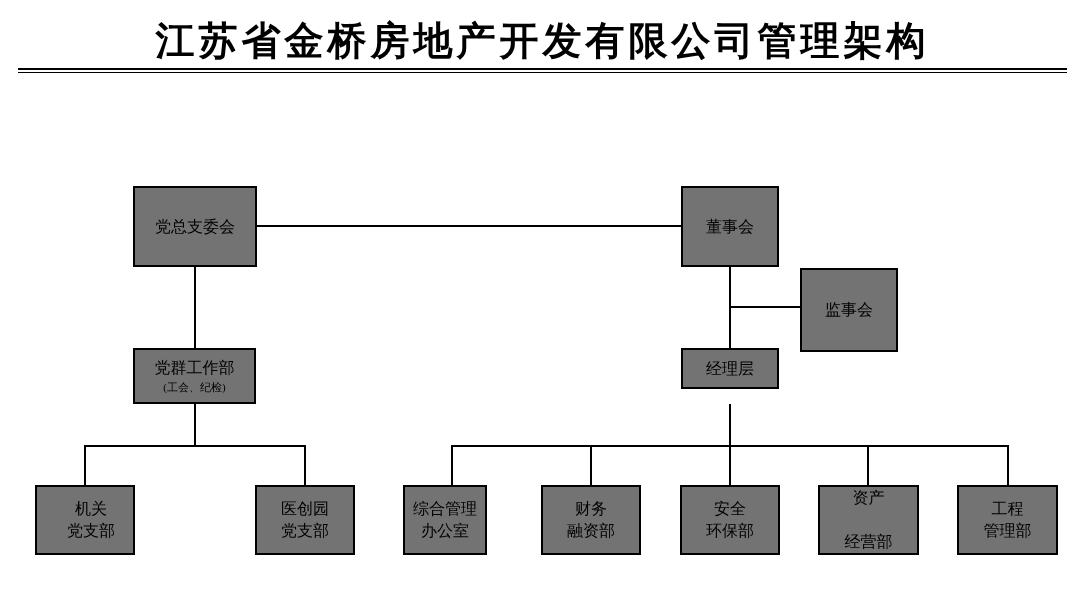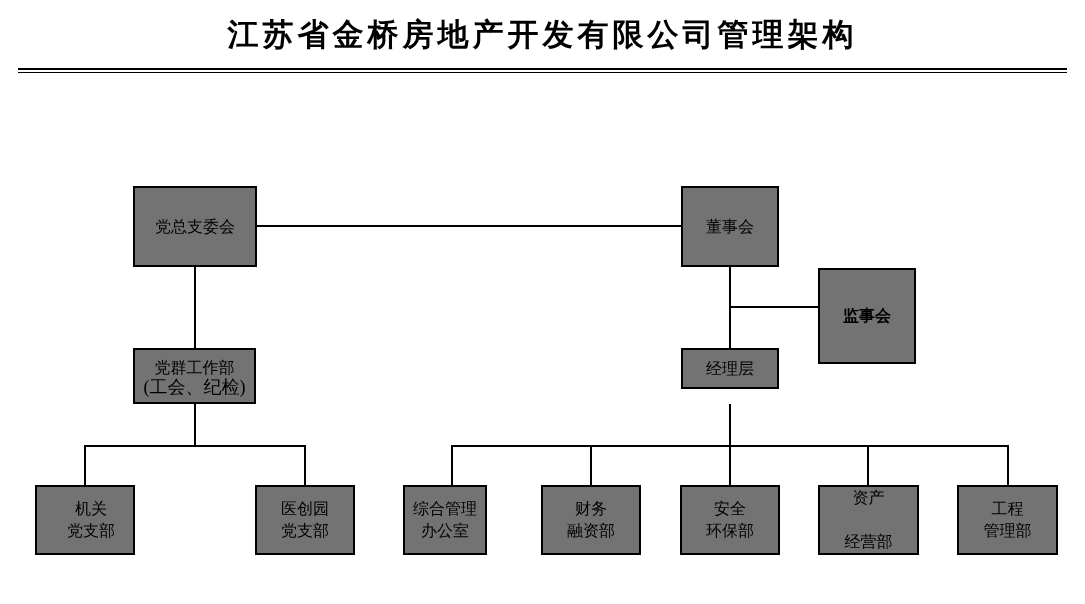--- a/index.html
+++ b/index.html
@@ -9,48 +9,48 @@
     font-family: "Liberation Serif", "DejaVu Serif", serif;
     color: #000000;
     position: relative;
     overflow: hidden;
   }
   .canvas { position: absolute; left: 0; top: 0; width: 1085px; height: 604px; }
 
   .chart-title {
     position: absolute; left: 0; top: 14px; width: 1085px;
     text-align: center;
-    font-size: 31px; font-weight: bold;
+    font-size: 39px; font-weight: bold;
     letter-spacing: 4px;
     white-space: nowrap;
   }
   .title-rule {
     position: absolute; left: 18px; top: 68px; width: 1049px; height: 5px;
     border-top: 2px solid #000;
     border-bottom: 1px solid #000;
   }
 
   .org-box {
     position: absolute;
     border: 2px solid #000;
     background: #737373;
     display: flex; flex-direction: column;
     align-items: center; justify-content: center;
     text-align: center;
     font-size: 16px;
     line-height: 22px;
   }
-  .org-box .sub { font-size: 18px; line-height: 17px; }
+  .org-box .sub { font-size: 11px; line-height: 17px; }
 
   .conn { position: absolute; background: #000000; }
 
   
   #box-party-committee   { left:133px; top:186px; width:124px; height:81px; }
   #box-board             { left:681px; top:186px; width: 98px; height:81px; }
-  #box-supervisory       { left:818px; top:268px; width: 98px; height:96px;font-weight:bold; }
+  #box-supervisory       { left:800px; top:268px; width: 98px; height:84px; }
   #box-party-mass        { left:133px; top:348px; width:123px; height:56px; }
   #box-manager           { left:681px; top:348px; width: 98px; height:41px; }
   #box-office-branch     { left: 35px; top:485px; width:100px; height:70px;padding-left:12px; }
   #box-yichuang-branch   { left:255px; top:485px; width:100px; height:70px; }
   #box-general-office    { left:403px; top:485px; width:84px; height:70px; }
   #box-finance           { left:541px; top:485px; width:100px; height:70px; }
   #box-safety            { left:680px; top:485px; width:100px; height:70px; }
   #box-asset             { left:818px; top:485px; width:101px; height:70px;justify-content:space-between; }
   #box-engineering       { left:957px; top:485px; width:101px; height:70px; }
 

